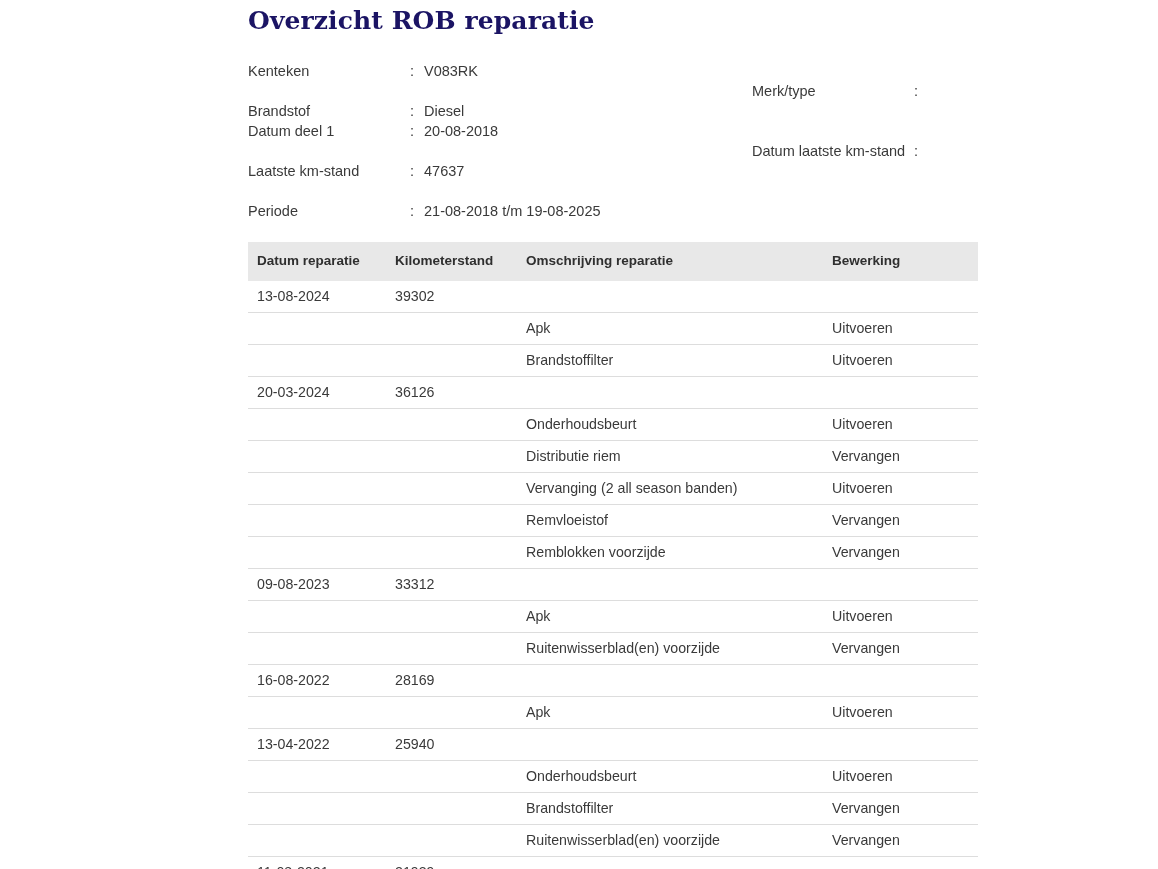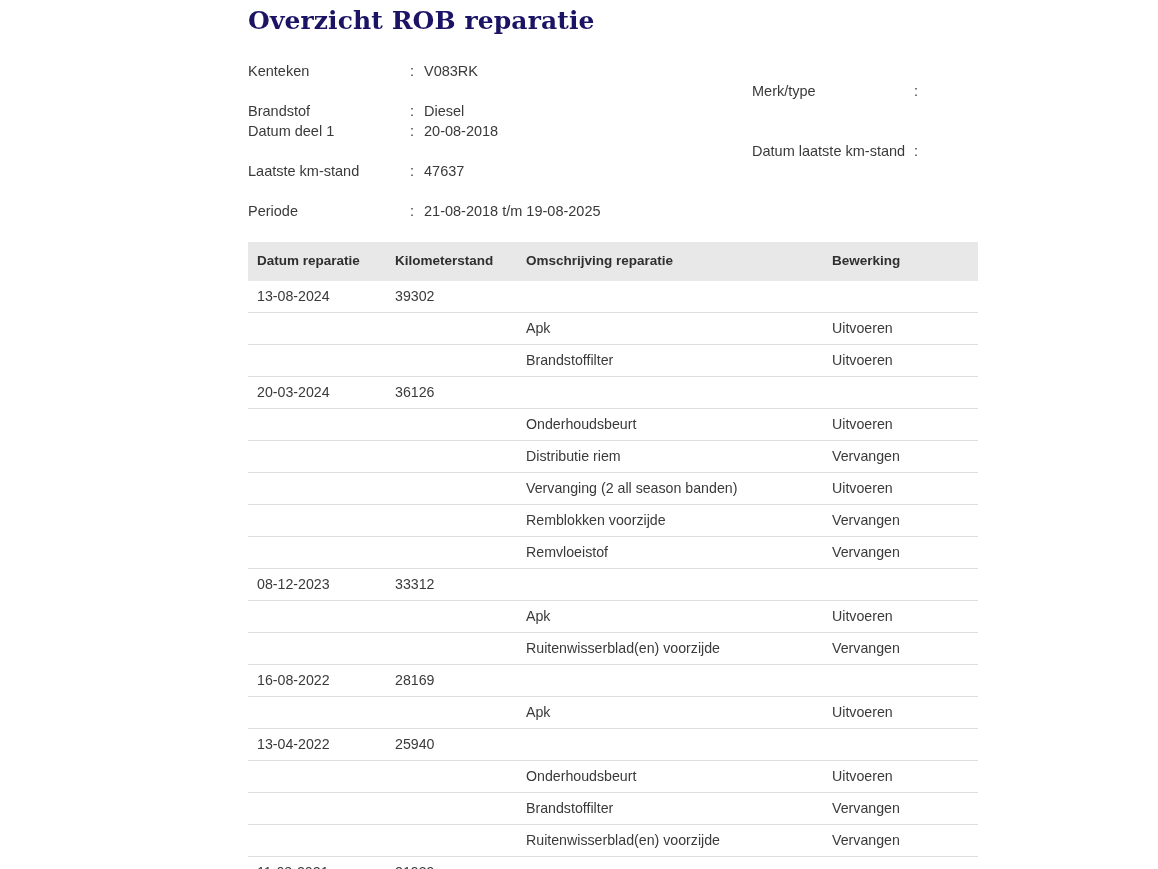--- a/index.html
+++ b/index.html
@@ -193,31 +193,31 @@
         </tr>
         <tr>
           <td class="c-date"></td>
           <td class="c-km"></td>
           <td class="c-desc">Vervanging (2 all season banden)</td>
           <td class="c-work">Uitvoeren</td>
         </tr>
         <tr>
           <td class="c-date"></td>
           <td class="c-km"></td>
+          <td class="c-desc">Remvloeistof</td>
+          <td class="c-work">Vervangen</td>
+        </tr>
+        <tr>
+          <td class="c-date"></td>
+          <td class="c-km"></td>
           <td class="c-desc">Remblokken voorzijde</td>
           <td class="c-work">Vervangen</td>
         </tr>
-        <tr>
-          <td class="c-date"></td>
-          <td class="c-km"></td>
-          <td class="c-desc">Remvloeistof</td>
-          <td class="c-work">Vervangen</td>
-        </tr>
-        <tr class="group-row">
-          <td class="c-date">08-12-2023</td>
+        <tr class="group-row">
+          <td class="c-date">09-08-2023</td>
           <td class="c-km">33312</td>
           <td class="c-desc"></td>
           <td class="c-work"></td>
         </tr>
         <tr>
           <td class="c-date"></td>
           <td class="c-km"></td>
           <td class="c-desc">Apk</td>
           <td class="c-work">Uitvoeren</td>
         </tr>

